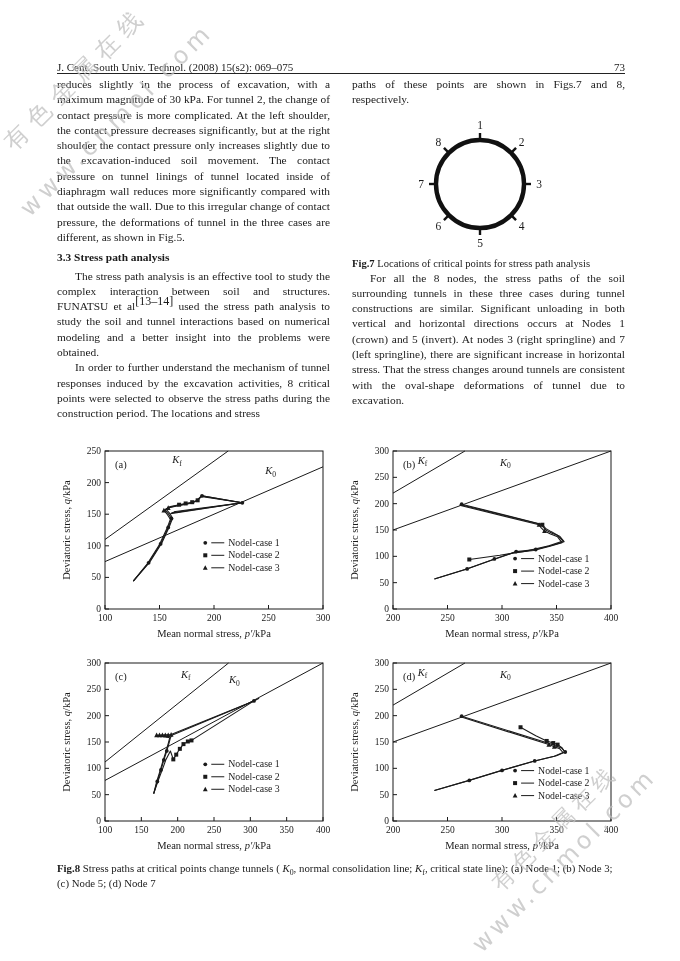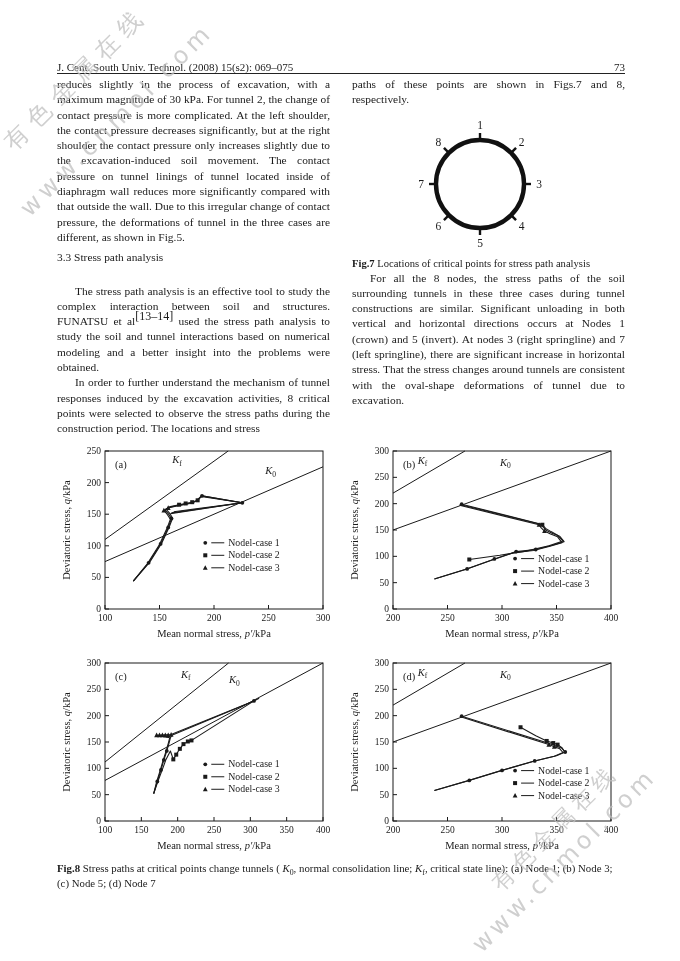--- a/index.html
+++ b/index.html
@@ -7,21 +7,21 @@
   .page{position:relative;width:680px;height:961px;background:#ffffff;overflow:hidden;
         font-family:"Liberation Serif","DejaVu Serif",serif;color:#1a1a1a;}
   .header{position:absolute;top:61px;left:57px;width:568px;display:flex;
           justify-content:space-between;border-bottom:1.6px solid #222;
           font-size:11px;}
   .columns{position:absolute;top:77px;left:57px;width:568px;display:flex;gap:22px;}
   .col{width:273px;font-size:11.4px;line-height:15.3px;}
   p{margin:0;}
   .just{text-align:justify;}
   .ind{text-indent:18px;}
-  .heading{font-weight:normal;margin:5px 0 18px 0;}
+  .heading{font-weight:bold;margin:5px 0 3px 0;}
   .p5{}
   .sup{vertical-align:super;font-size:12px;line-height:0;}
   .sub{vertical-align:sub;font-size:7.8px;line-height:0;}
   .b{font-weight:bold;}
   .i{font-style:italic;}
   .fig7{margin-top:12px;height:132px;}
   .caption{font-size:10.6px;line-height:14px;margin-top:5px;}
   .fig8{position:absolute;top:441px;left:53px;width:576px;display:grid;
         grid-template-columns:288px 288px;row-gap:2px;justify-items:center;}
   .fig8cap{position:absolute;top:856px;left:57px;width:570px;font-size:10.8px;line-height:15px;}

